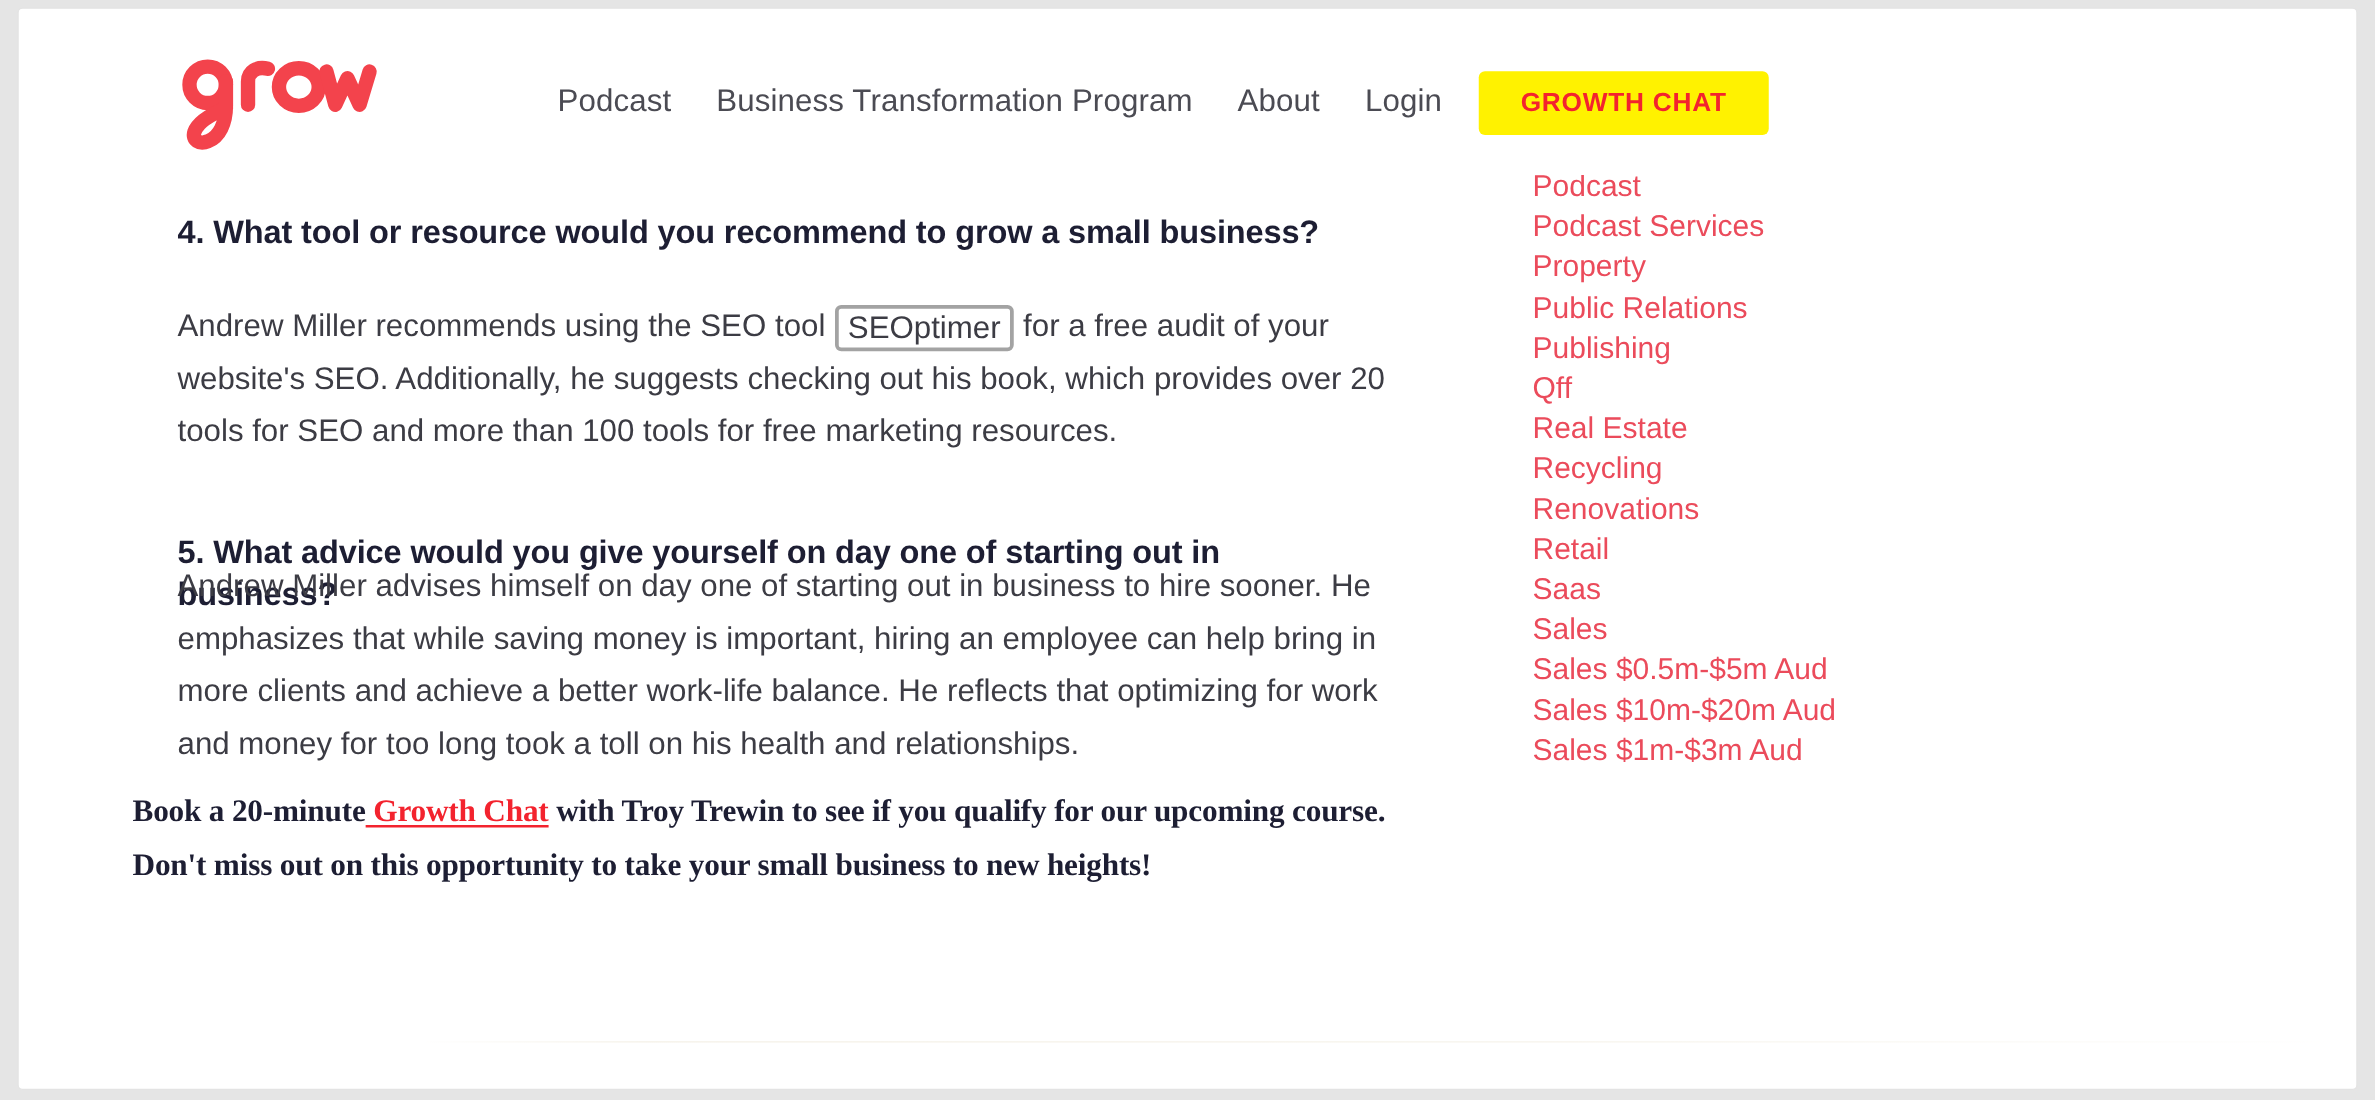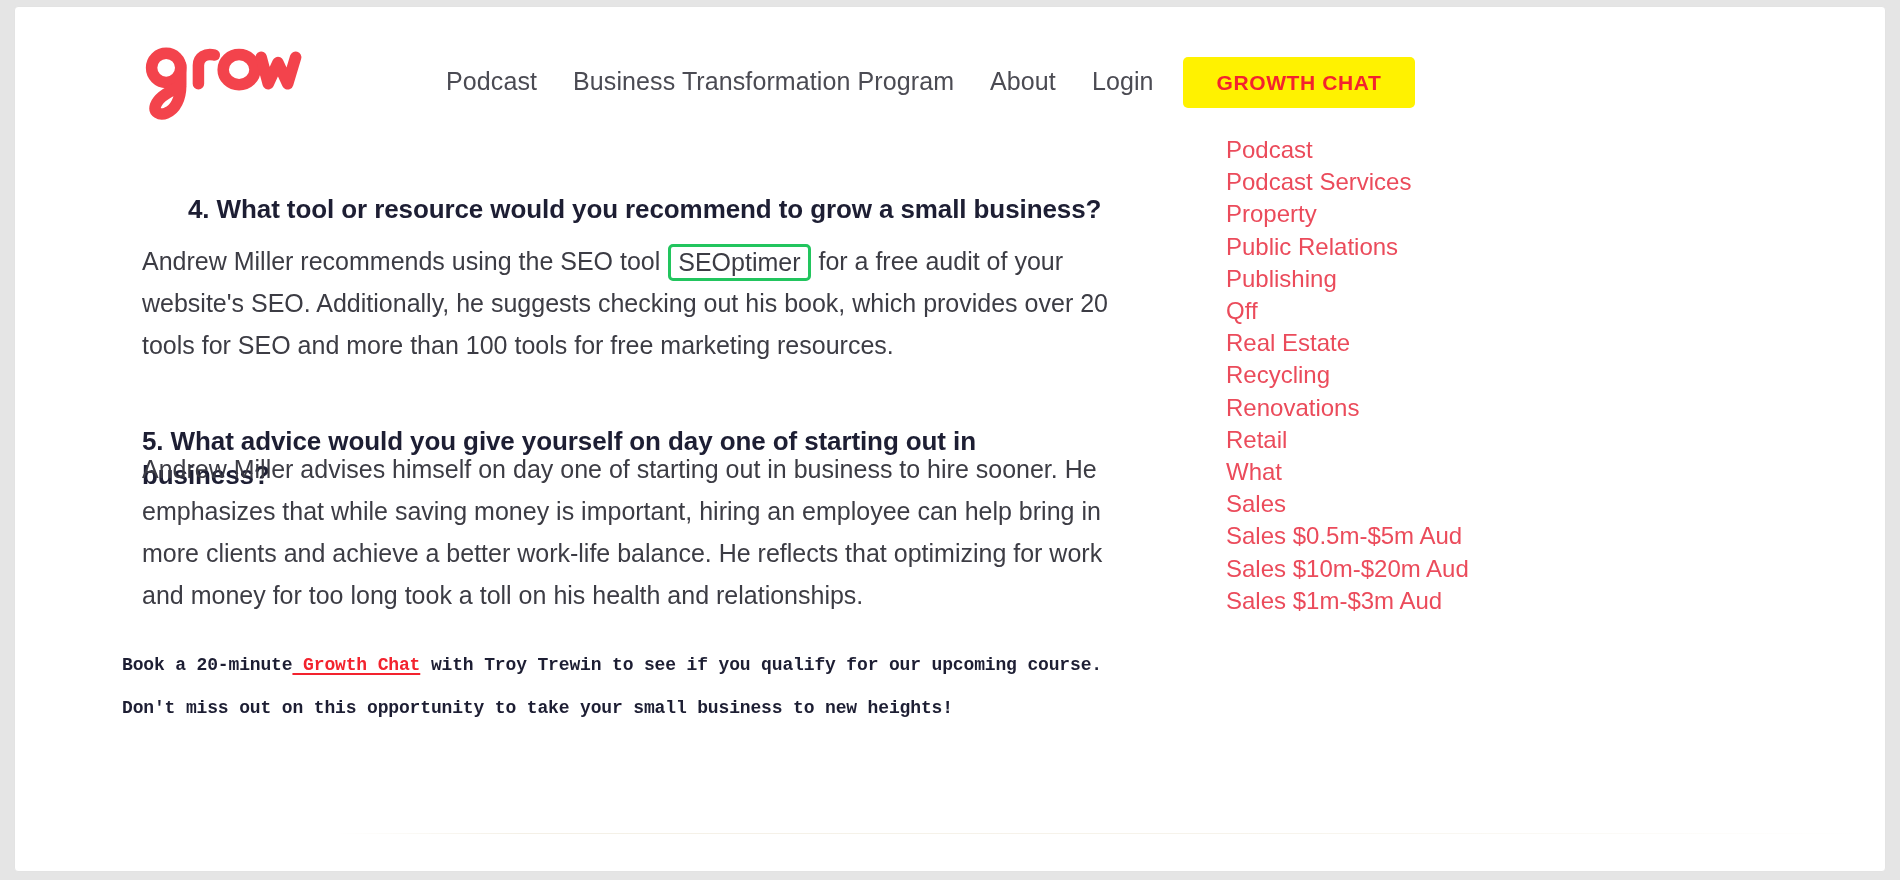--- a/index.html
+++ b/index.html
@@ -119,59 +119,59 @@
     left: 126px;
     width: 960px;
     font-family: "Liberation Sans", sans-serif;
     font-size: 26px;
     font-weight: 700;
     color: #1d1e33;
     letter-spacing: -0.1px;
     line-height: 34px;
     margin: 0;
   }
-  .qa-heading.h4 { top: 52px; margin-left: 46px; }
+  .qa-heading.h4 { top: 28px; }
   .qa-heading.h5 { top: 252px; margin-top: 32px; }
 
   .qa-body {
     position: absolute;
     left: 126px;
     width: 975px;
     font-family: "Liberation Sans", sans-serif;
     font-size: 25px;
     font-weight: 400;
     color: #3c3c44;
     line-height: 42px;
     margin: 0;
   }
   .qa-body.p4 { top: 100px; }
   .qa-body.p5 { top: 308px; }
 
   .highlight-box {
     display: inline-block;
-    border: 3px solid #22c55e;
+    border: 3px solid #a3a3a3;
     border-radius: 5px;
     padding: 0px 7px 1px 7px;
     margin: 0 1px;
     line-height: 30px;
     position: relative;
     top: 1px;
   }
 
   .cta-paragraph {
     position: absolute;
     left: 90px;
     top: 488px;
     width: 1030px;
-    font-family: Liberation Mono, monospace;
-    font-size: 18px;
+    font-family: Liberation Serif, serif;
+    font-size: 25px;
     font-weight: 700;
     color: #1d1e33;
     line-height: 43px;
-    margin: 16px;
+    margin: 0;
     letter-spacing: -0.15px;
   }
   .inline-link {
     color: #F3232E;
     text-decoration: underline;
     text-underline-offset: 3px;
     text-decoration-thickness: 2px;
     cursor: pointer;
   }
 
@@ -294,21 +294,21 @@
         <li>
             <a class="cat-item" href="#">Recycling</a>
           </li>
         <li>
             <a class="cat-item" href="#">Renovations</a>
           </li>
         <li>
             <a class="cat-item" href="#">Retail</a>
           </li>
         <li>
-            <a class="cat-item" href="#">What</a>
+            <a class="cat-item" href="#">Saas</a>
           </li>
         <li>
             <a class="cat-item" href="#">Sales</a>
           </li>
         <li>
             <a class="cat-item" href="#">Sales $0.5m-$5m Aud</a>
           </li>
         <li>
             <a class="cat-item" href="#">Sales $10m-$20m Aud</a>
           </li>

